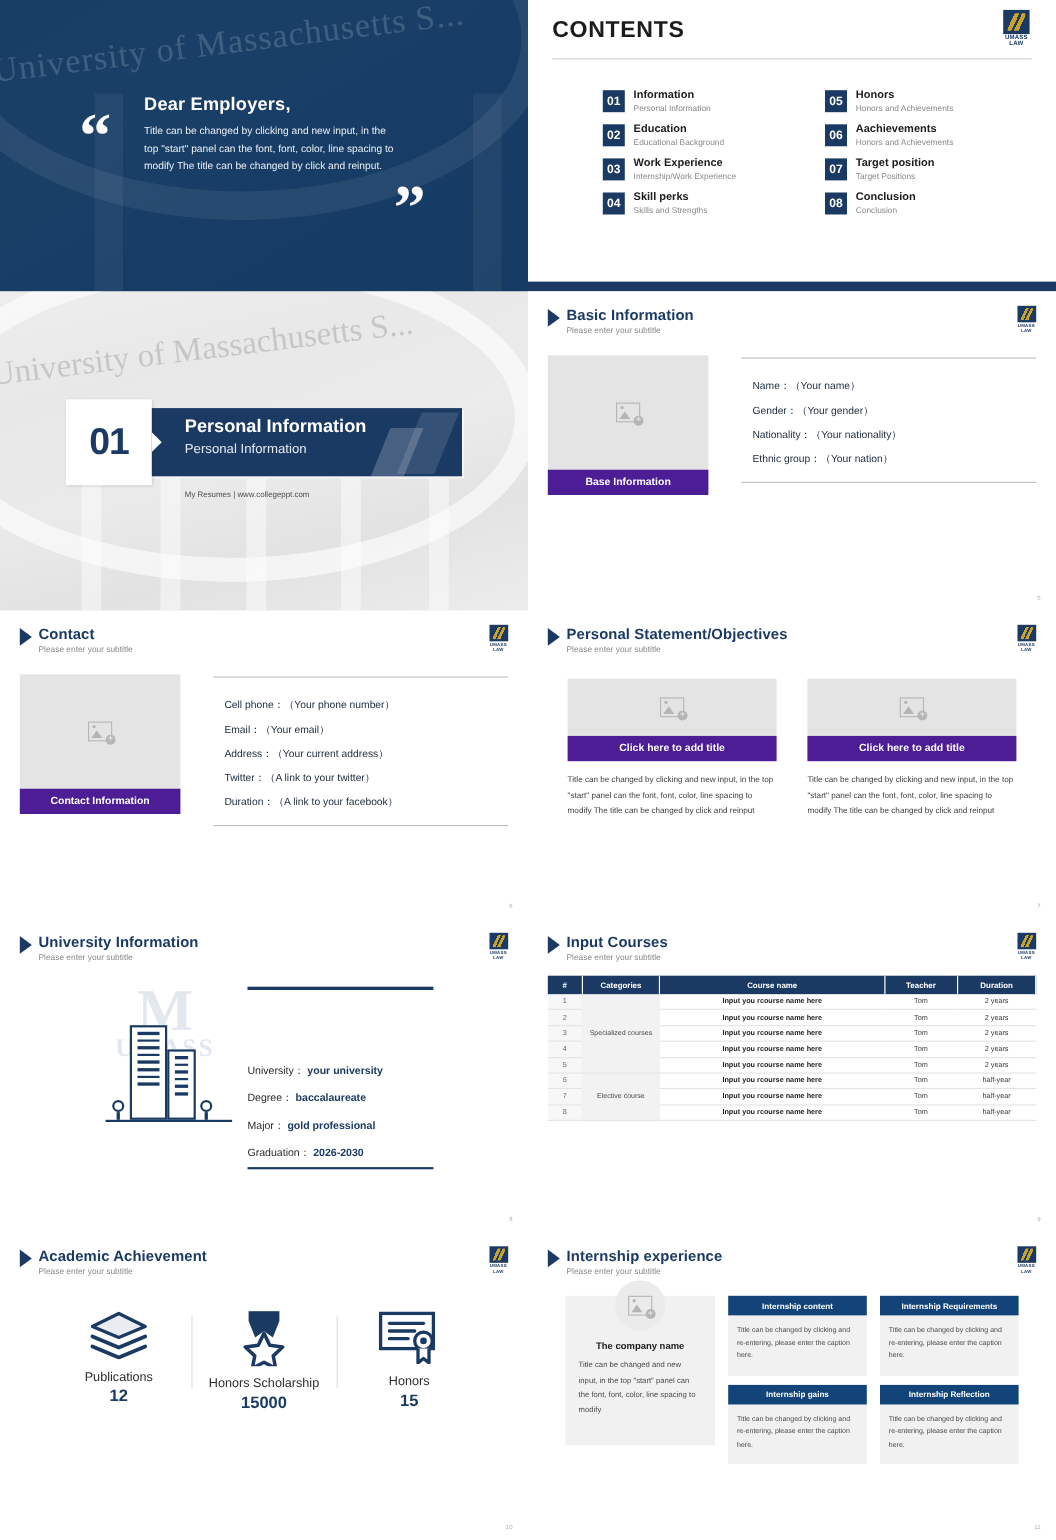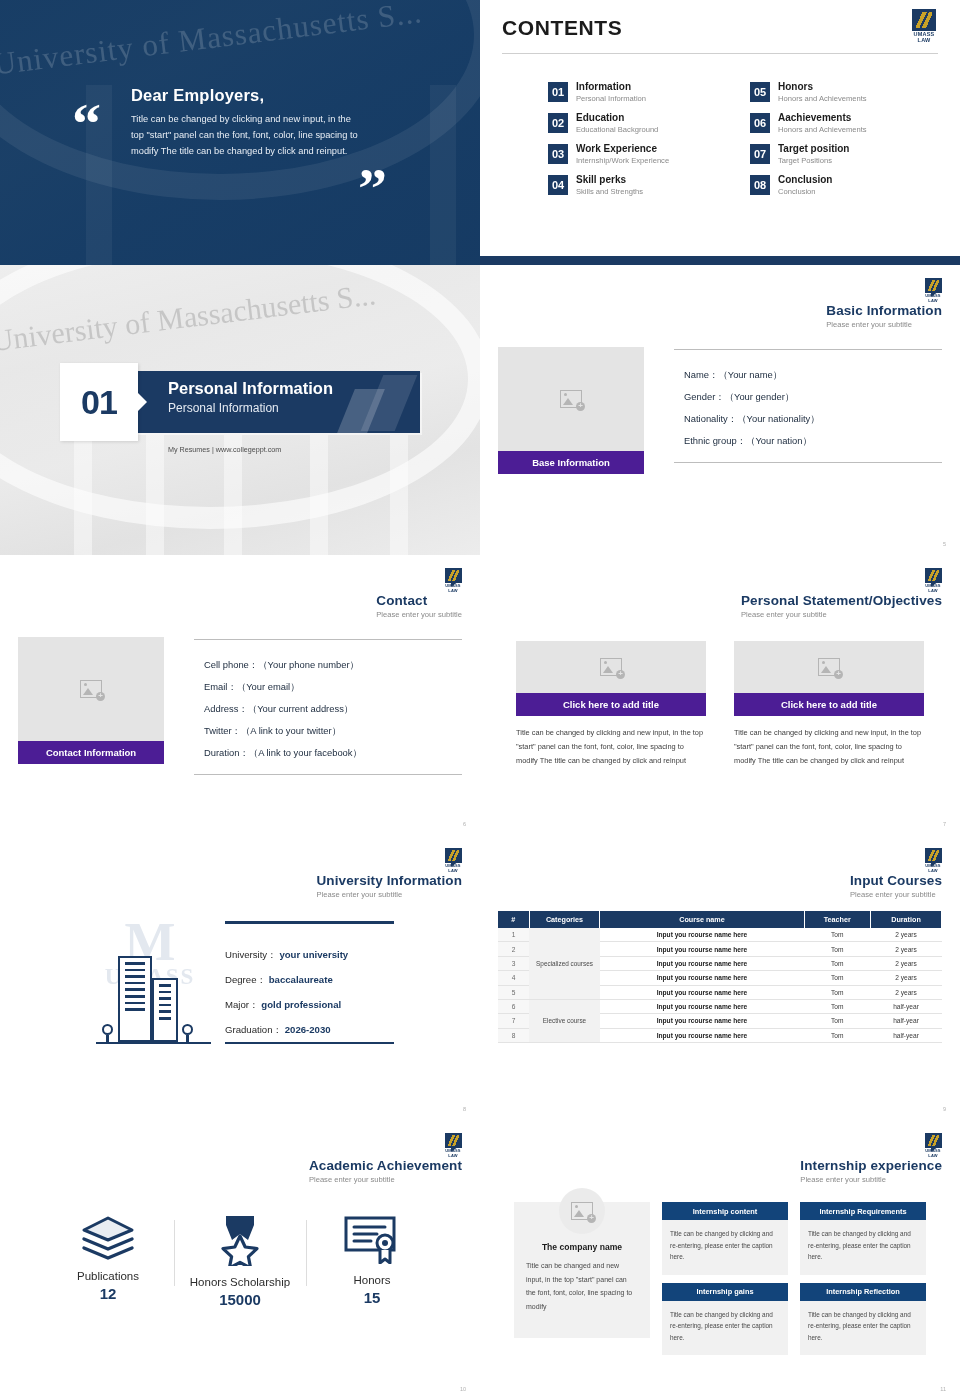--- a/index.html
+++ b/index.html
@@ -130,21 +130,21 @@
   .divider .arrow {
     position:absolute; left:138px; top:128px; width:0;height:0;
     border-top:9px solid transparent; border-bottom:9px solid transparent; border-left:9px solid #fff;
   }
   .divider .d-title { position:absolute; left:168px; top:114px; font-size:16.5px; font-weight:700; color:#fff; }
   .divider .d-sub   { position:absolute; left:168px; top:136px; font-size:12px; color:#e4eaf2; }
   .divider .d-foot  { position:absolute; left:168px; top:180px; font-size:7.2px; color:#4c4c4c; }
 
   
   .content { padding: 14px 18px; position:relative; }
-  .head { display:flex; align-items:flex-end; gap:6px;flex-direction:column; }
+  .head { display:flex; align-items:flex-start; gap:6px; }
   .head .tri {
     width:0;height:0;border-top:8px solid transparent;border-bottom:8px solid transparent;
     border-left:11px solid #1b3a63; margin-top:2px; flex:0 0 auto;
   }
   .head .h-title { font-size:13.5px; font-weight:700; color:#1b3a63; line-height:15px; letter-spacing:.1px; }
   .head .h-sub   { font-size:7.6px; color:#8a8a8a; margin-top:2px; }
   .content .logo-tr { position:absolute; right:14px; top:12px; }
   .pageno { position:absolute; right:14px; bottom:8px; font-size:5.5px; color:#b0b0b0; }
 
   
@@ -195,21 +195,21 @@
   .uni-ill .b1 span, .uni-ill .b2 span {
     display:block; height:2.6px; background:#1b3a63; margin:4px 5px 0 5px;
   }
   .uni-ill .gnd { position:absolute; left:0; bottom:6px; width:115px; height:2.4px; background:#1b3a63; }
   .uni-ill .tree { position:absolute; bottom:8px; width:11px; height:18px; }
   .uni-ill .tree b { display:block; width:11px; height:11px; border:2.2px solid #1b3a63; border-radius:50%; }
   .uni-ill .tree i { display:block; width:2.2px; height:7px; background:#1b3a63; margin:0 auto; }
   .uni-ill .t1 { left:6px; } .uni-ill .t2 { left:86px; }
   .uni-box { position:absolute; left:207px; top:10px; right:68px; height:130px; }
   .uni-box .top, .uni-box .bot { height:2.6px; background:#1b3a63; }
-  .uni-box ul { list-style:none; padding:18px 0 0 0; }
+  .uni-box ul { list-style:none; padding:18px 0 0 0;margin-top:43px; }
   .uni-box li { font-size:9.6px; color:#2a2a2a; line-height:25px; }
   .uni-box li b { color:#1b3a63; }
 
   
   table.courses { width:100%; border-collapse:collapse; margin-top:12px; }
   table.courses th {
     background:#1b3a63; color:#fff; font-size:7.2px; font-weight:700; padding:4px 2px;
     border-right:1px solid #ffffff;
   }
   table.courses td {

